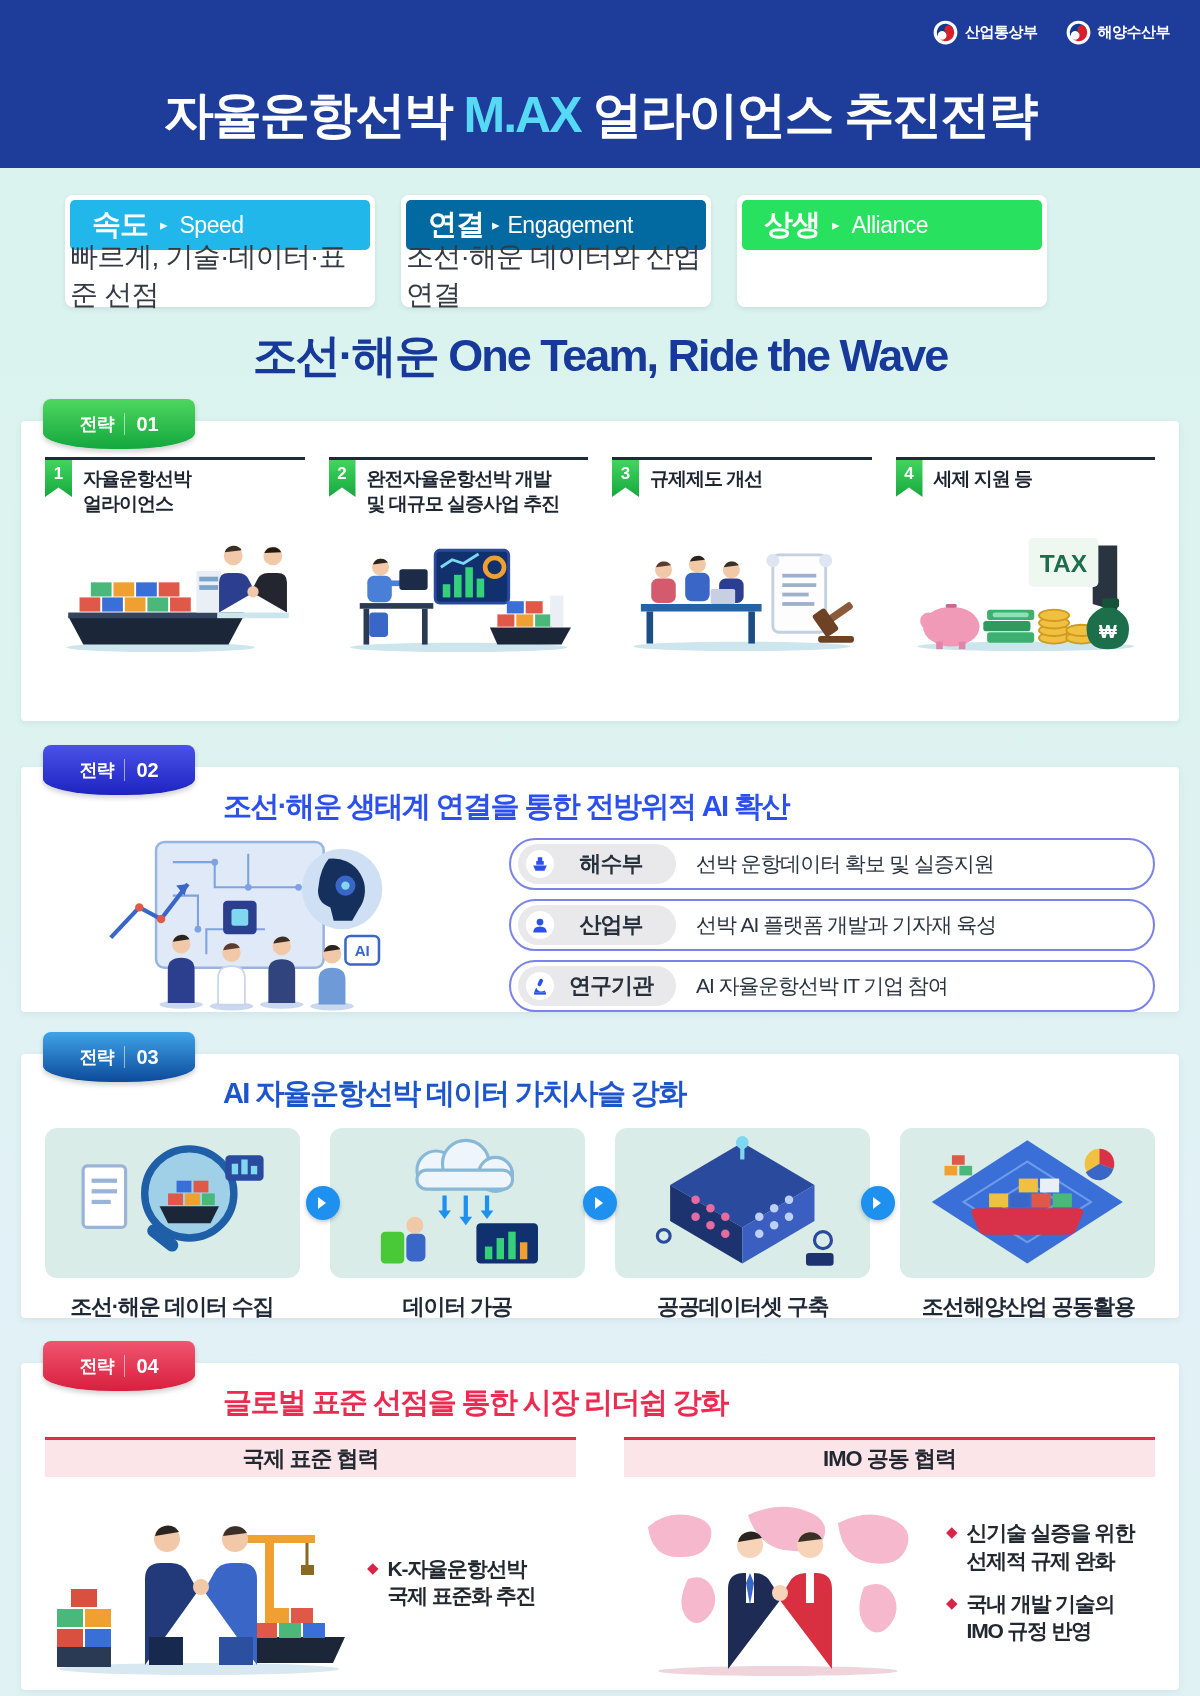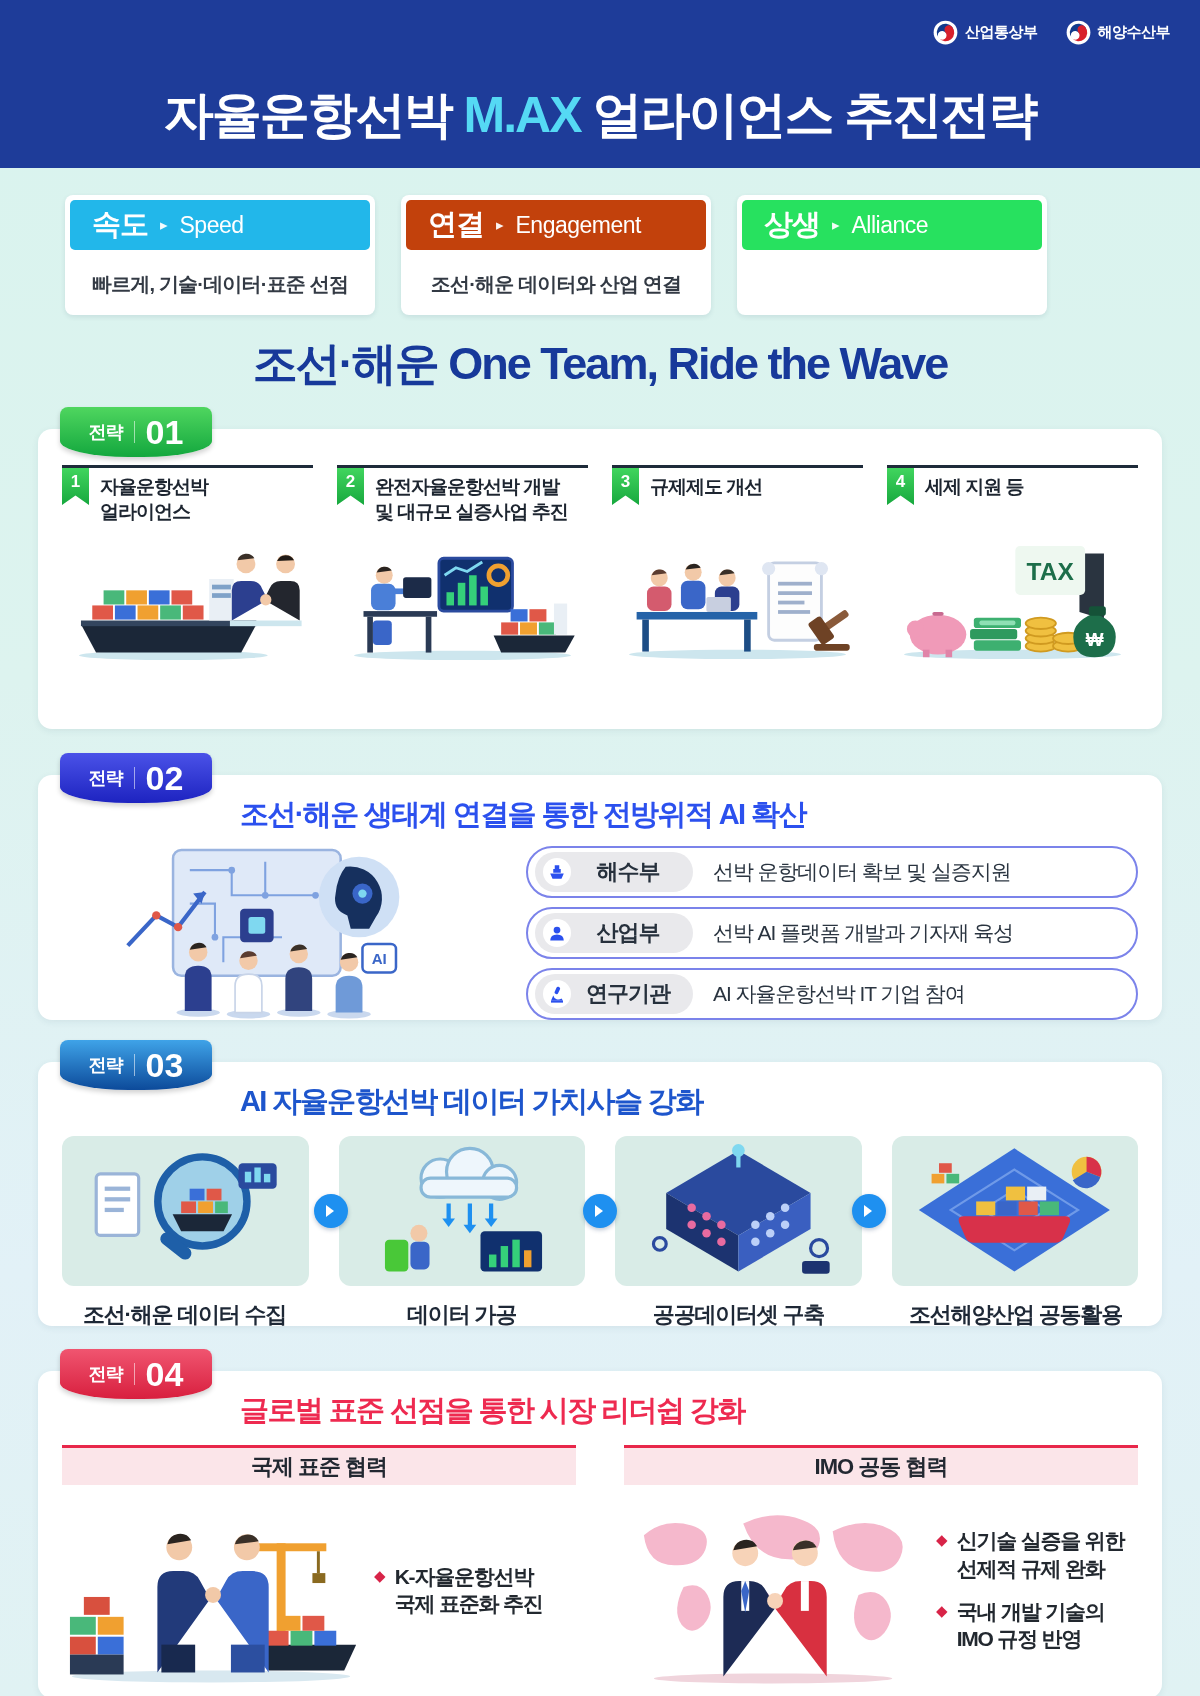--- a/index.html
+++ b/index.html
@@ -21,39 +21,39 @@
   
   .pillars { display:flex; gap:26px; margin:27px 0 0 65px; }
   .pillar { width:310px; background:#fff; border-radius:8px; padding:5px;
             box-shadow:0 2px 5px rgba(20,60,90,.10); }
   .pillar-head { height:50px; border-radius:5px; display:flex; align-items:center;
                  padding-left:22px; color:#fff; gap:12px; }
   .pillar-head .kr { font-size:29px; font-weight:900; letter-spacing:-1px; }
   .pillar-head .arrow { font-size:15px; opacity:.95; }
   .pillar-head .en { font-size:23px; font-weight:500; letter-spacing:-0.5px; }
   .p1 .pillar-head { background:#22b7ea; }
-  .p2 .pillar-head { background:#c2410c; }
+  .p2 .pillar-head { background:#0369a1;gap:8px; }
   .p3 .pillar-head { background:#27e15f; }
   .pillar-body { height:52px; display:flex; align-items:center; justify-content:center;
-                 font-size:20px; font-weight:700; color:#333a44; letter-spacing:-0.8px;margin-top:8px; }
+                 font-size:28px; font-weight:400; color:#333a44; letter-spacing:-0.8px; }
 
   
   .slogan { margin-top:24px; text-align:center; font-size:45px; font-weight:900;
             color:#17399a; letter-spacing:-2px; height:50px; line-height:50px; }
 
   
-  .card { position:relative; margin:0 38px; background:#fff; border-radius:14px;
+  .card { position:relative; margin:0 21px; background:#fff; border-radius:4px;
           box-shadow:0 2px 7px rgba(20,60,90,.08); padding:20px 24px; }
   .ribbon { position:absolute; top:-22px; left:22px; width:152px; height:50px;
             display:flex; align-items:center; justify-content:center; color:#fff;
             border-radius:8px 8px 45% 45% / 8px 8px 16px 16px;
             box-shadow:0 3px 5px rgba(0,0,0,.18); }
   .rb-label { font-size:18px; font-weight:600; letter-spacing:-1px; }
   .rb-div { width:1px; height:22px; background:rgba(255,255,255,.55); margin:0 11px; }
-  .rb-num { font-size:34px; font-weight:800; }
+  .rb-num { font-size:20px; font-weight:800; }
   .sec-title { margin-left:178px; font-size:29px; font-weight:800; letter-spacing:-1.6px;
                height:40px; line-height:38px; }
 
   .card.s1 { margin-top:40px; height:300px; }
   .card.s2 { margin-top:46px; height:245px; }
   .card.s3 { margin-top:42px; height:264px; }
   .card.s4 { margin-top:45px; height:327px; }
   .s1 .ribbon { background:linear-gradient(180deg,#4fd65f,#13a73e); }
   .s2 .ribbon { background:linear-gradient(180deg,#4a52e8,#1d23c0); }
   .s3 .ribbon { background:linear-gradient(180deg,#3fa3e8,#0c4a9a); }

